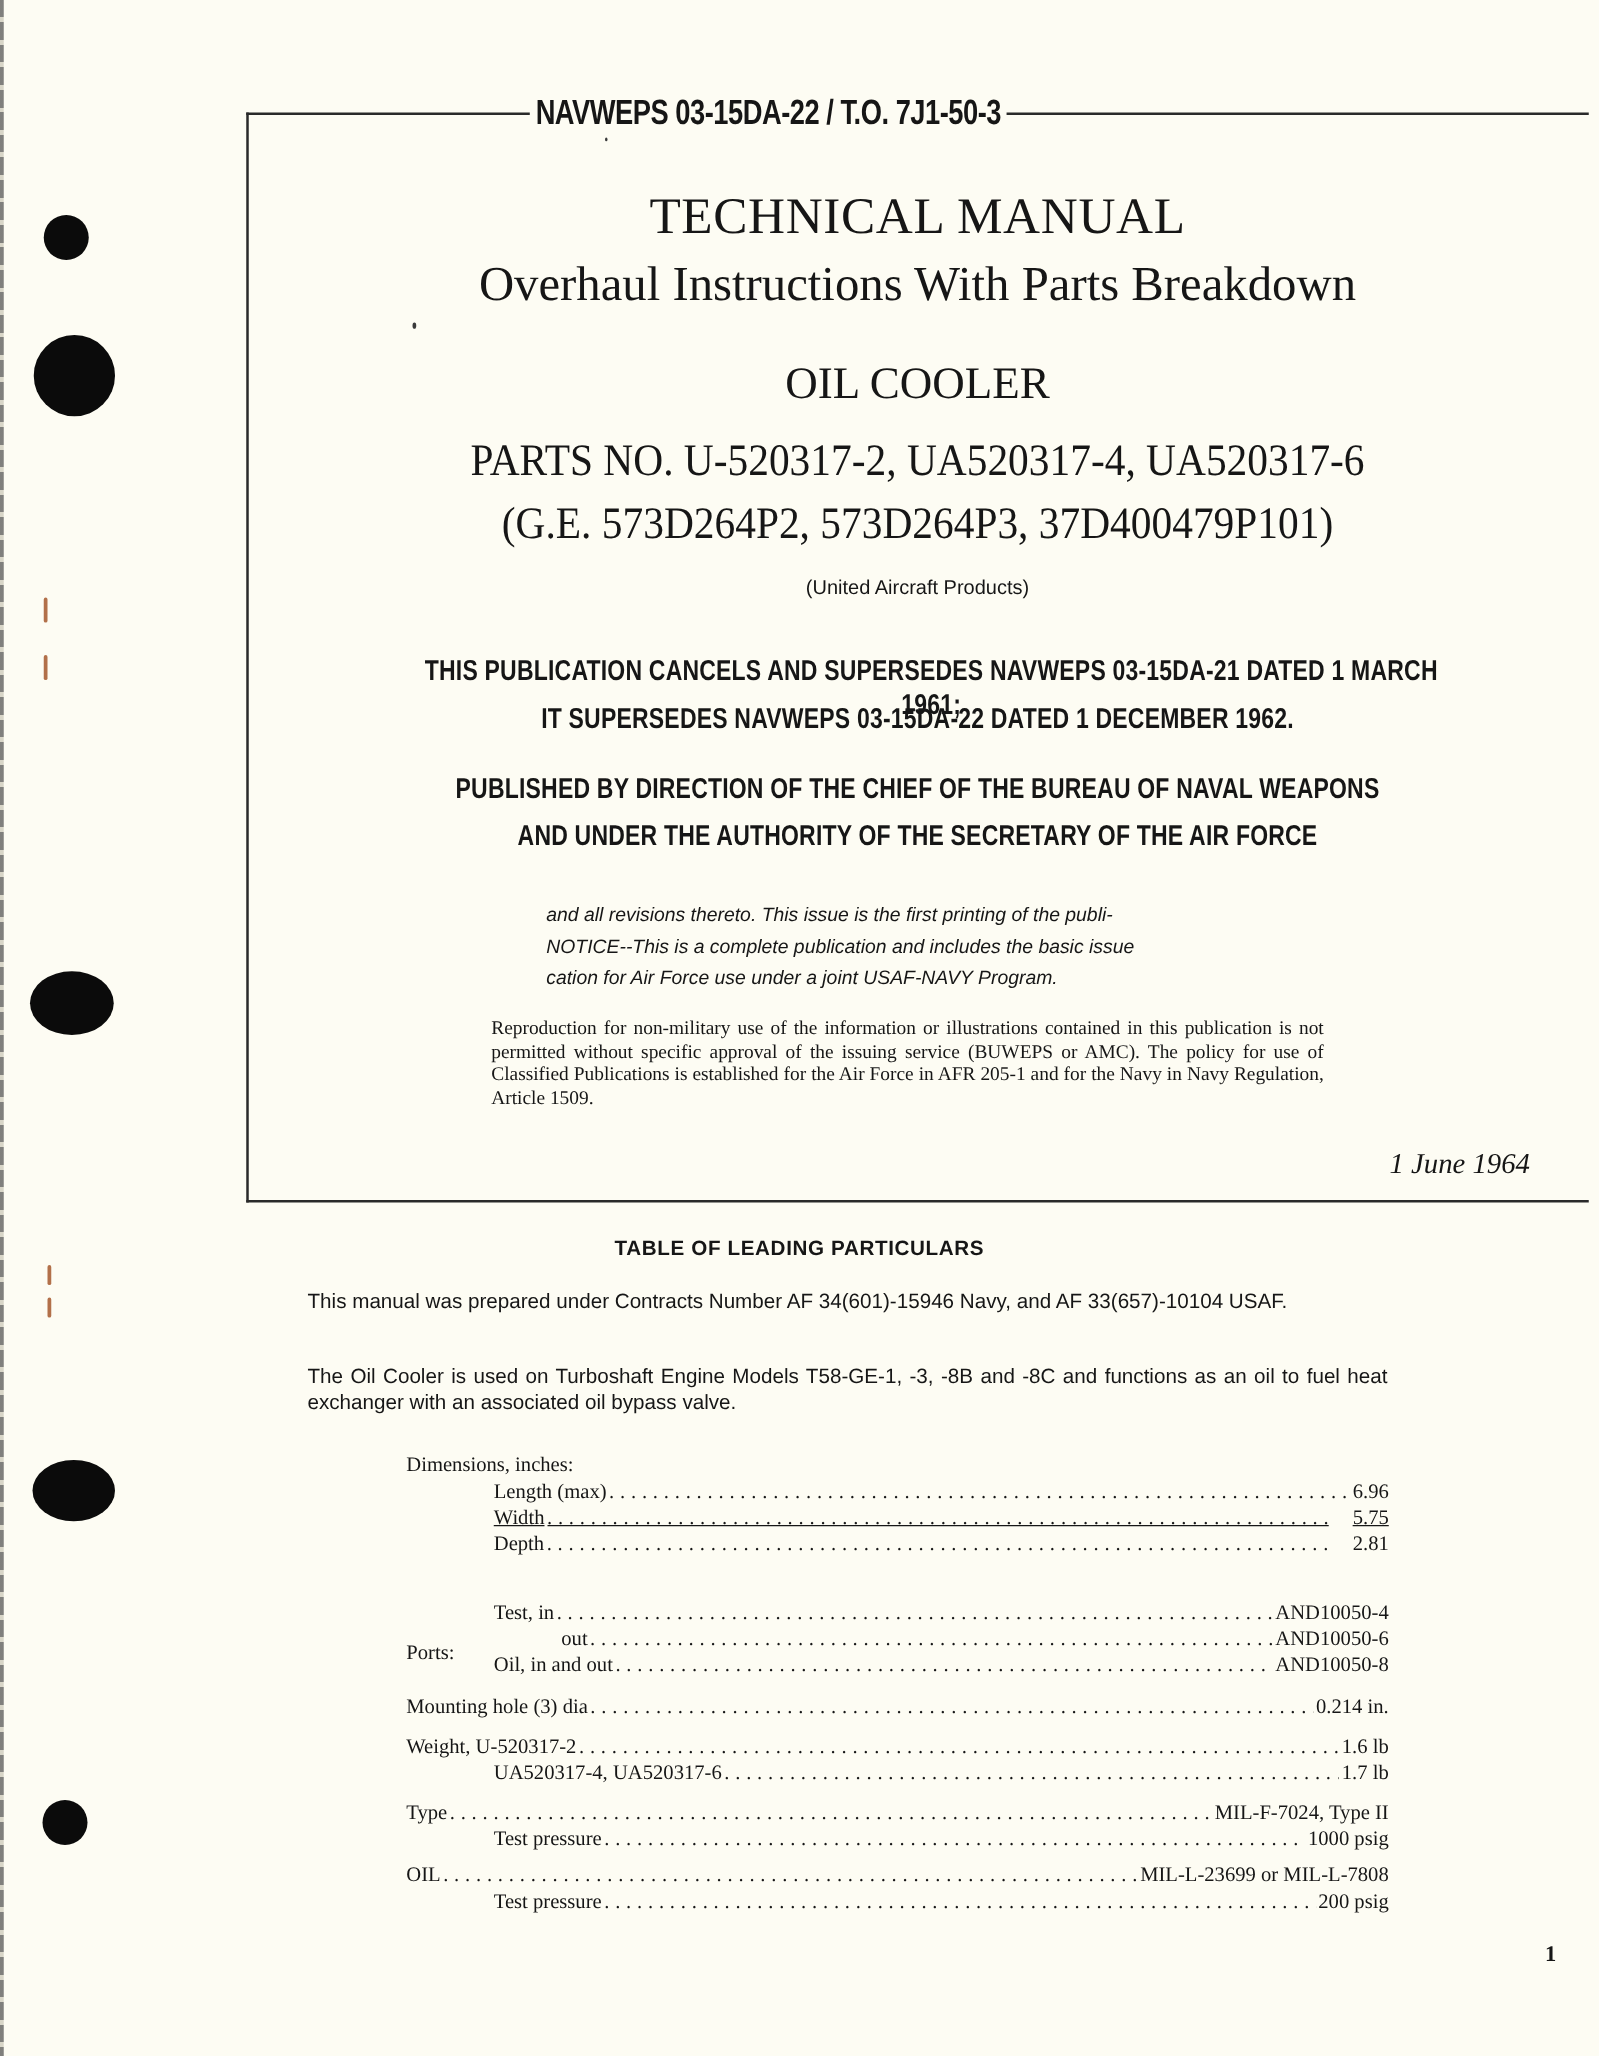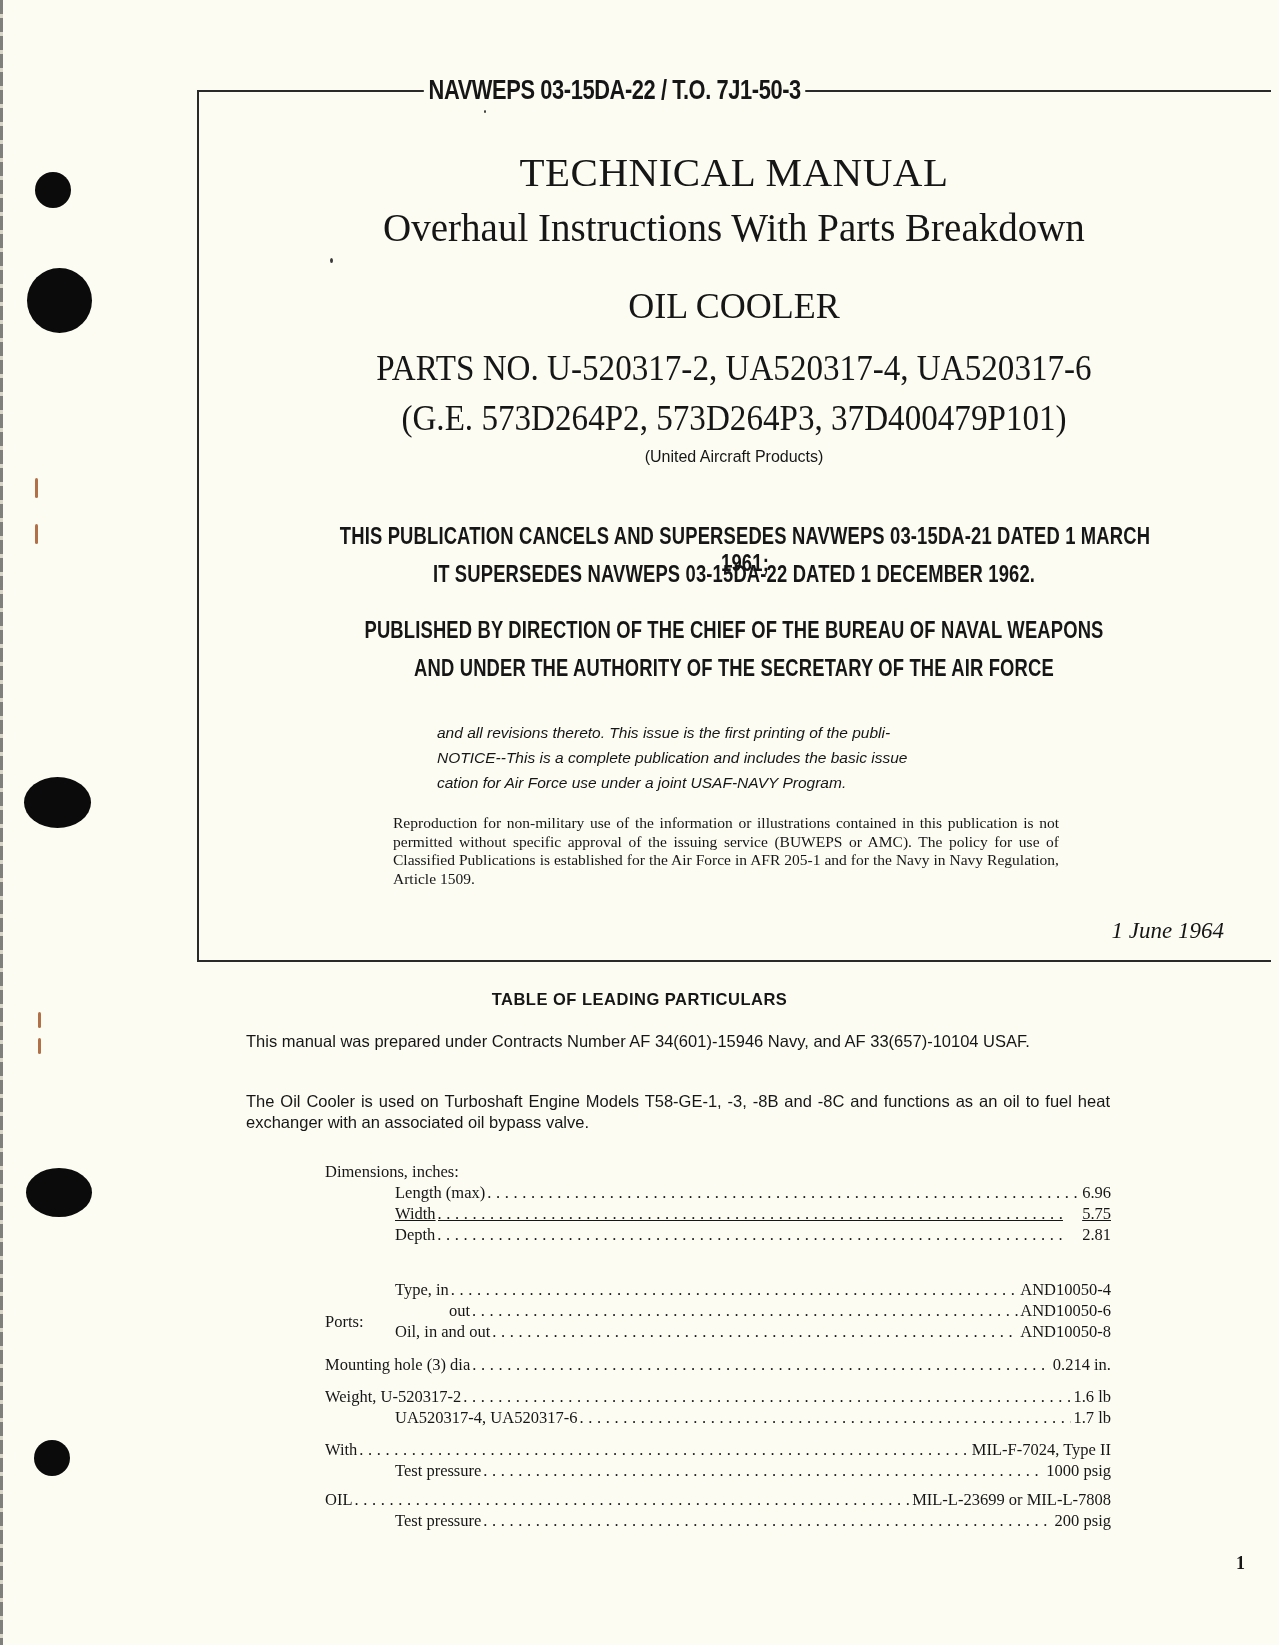--- a/index.html
+++ b/index.html
@@ -89,21 +89,21 @@
       top: 285px;
       font-size: 36px;
     }
     .parts-line {
       font-size: 36px;
       transform: scaleX(0.92);
     }
     .parts-1 { top: 347px; }
     .parts-2 { top: 397px; }
     .manufacturer {
-      top: 448px;
+      top: 462px;
       font-family: "Liberation Sans", sans-serif;
       font-size: 16px;
     }
     .cond-line {
       font-family: "Liberation Sans", sans-serif;
       font-weight: bold;
       font-size: 23px;
       transform: scaleX(0.8);
       letter-spacing: 0.2px;
     }
@@ -278,21 +278,21 @@
   </div>
   <div class="spec-row ind1" style="top:1225px;">
     <span class="lbl">Depth</span>
     <span class="dots"></span>
     <span class="val">2.81</span>
   </div>
 
   <div class="spec-head" style="top:1312px;">Ports:</div>
 
   <div class="spec-row ind1" style="top:1280px;">
-    <span class="lbl">Type, in</span>
+    <span class="lbl">Test, in</span>
     <span class="dots"></span>
     <span class="val">AND10050-4</span>
   </div>
   <div class="spec-row ind2" style="top:1301px;">
     <span class="lbl">out</span>
     <span class="dots"></span>
     <span class="val">AND10050-6</span>
   </div>
   <div class="spec-row ind1" style="top:1322px;">
     <span class="lbl">Oil, in and out</span>
@@ -311,21 +311,21 @@
     <span class="dots"></span>
     <span class="val">1.6 lb</span>
   </div>
   <div class="spec-row ind1" style="top:1408px;">
     <span class="lbl">UA520317-4, UA520317-6</span>
     <span class="dots"></span>
     <span class="val">1.7 lb</span>
   </div>
 
   <div class="spec-row" style="top:1440px;">
-    <span class="lbl">With</span>
+    <span class="lbl">Type</span>
     <span class="dots"></span>
     <span class="val">MIL-F-7024, Type II</span>
   </div>
   <div class="spec-row ind1" style="top:1461px;">
     <span class="lbl">Test pressure</span>
     <span class="dots"></span>
     <span class="val">1000 psig</span>
   </div>
 
   <div class="spec-row" style="top:1490px;">

